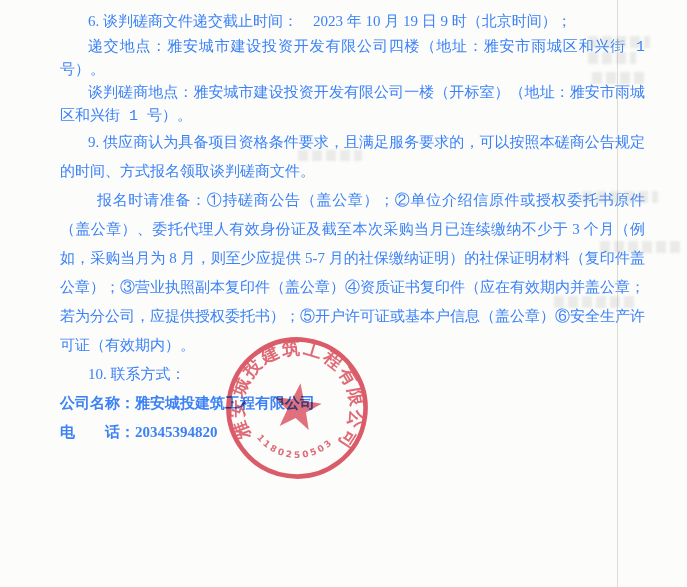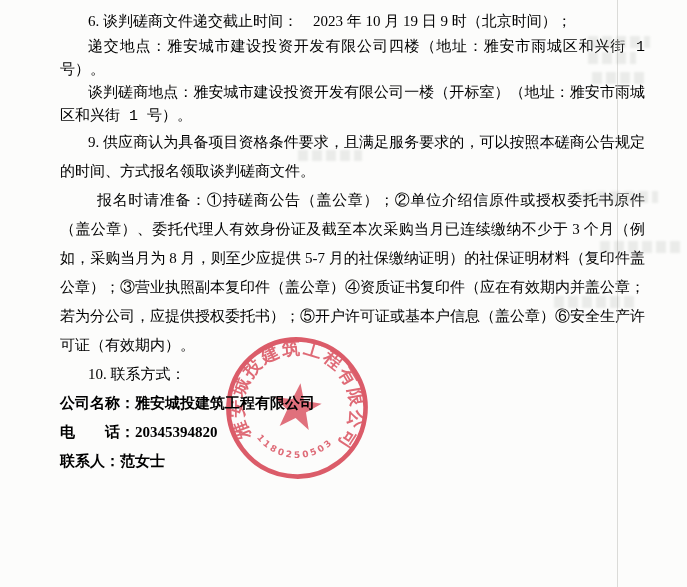--- a/index.html
+++ b/index.html
@@ -5,21 +5,21 @@
 <style>
   html,body{margin:0;padding:0;}
   body{
     width:687px;height:587px;position:relative;overflow:hidden;
     background:#fcfcfb;
     font-family:"Liberation Serif","DejaVu Serif",serif;
   }
   
   .doc{
     position:absolute;left:60px;top:0;width:585px;padding-top:7px;
-    font-size:15px;line-height:29px;color:#000000;
+    font-size:15px;line-height:29px;color:#3b82f6;
     text-align:justify;
   }
   .doc p{margin:0;}
   .p-item{text-indent:28px;}
   .p-addr{text-indent:28px;line-height:23px;font-family:Liberation Mono, monospace;}
   .p-9{text-indent:28px;margin-top:3px;}
   .p-prep{text-indent:37px;margin-top:1px;}
   .p-10{text-indent:28px;}
   .contact-row{margin:1px 0 0 28px;line-height:29px;}
   .contact-row .lbl,.contact-row .val{display:inline;font-weight:bold;}
@@ -61,23 +61,20 @@
   <p class="p-9">9. 供应商认为具备项目资格条件要求，且满足服务要求的，可以按照本磋商公告规定的时间、方式报名领取谈判磋商文件。</p>
   <p class="p-prep">报名时请准备：①持磋商公告（盖公章）；②单位介绍信原件或授权委托书原件（盖公章）、委托代理人有效身份证及截至本次采购当月已连续缴纳不少于 3 个月（例如，采购当月为 8 月，则至少应提供 5-7 月的社保缴纳证明）的社保证明材料（复印件盖公章）；③营业执照副本复印件（盖公章）④资质证书复印件（应在有效期内并盖公章；若为分公司，应提供授权委托书）；⑤开户许可证或基本户信息（盖公章）⑥安全生产许可证（有效期内）。</p>
   <p class="p-10">10. 联系方式：</p>
 
   <p class="contact-row">
     <span class="lbl">公司名称：</span><span class="val">雅安城投建筑工程有限公司</span>
   </p>
   <p class="contact-row">
     <span class="lbl">电　　话：</span><span class="val">20345394820</span>
   </p>
-  <p class="contact-row">
-    <span class="lbl">联系人：</span><span class="val">范女士</span>
-  </p>
 </div>
 
 <div class="stamp">
   <svg viewBox="0 0 160 160" xmlns="http://www.w3.org/2000/svg">
     <g transform="rotate(8 80 80)" fill="#dc4f5e" stroke="none">
       <circle class="seal-ring" cx="80" cy="80" r="68.5" stroke="#dc4f5e"></circle>
       <polygon fill-opacity="0.88" points="80,55 85.9,71.9 103.8,72.3 89.5,83.1 94.7,100.2 80,90 65.3,100.2 70.5,83.1 56.2,72.3 74.1,71.9"></polygon>
       <path id="sealTopArc" d="M 41.8,118.2 A 54,54 0 1 1 118.2,118.2" fill="none"></path>
       <path id="sealBottomArc" d="M 40.6,110.8 A 50,50 0 0 0 119.4,110.8" fill="none"></path>
       <text class="seal-arc-text" fill="#dc4f5e" fill-opacity="0.92">

